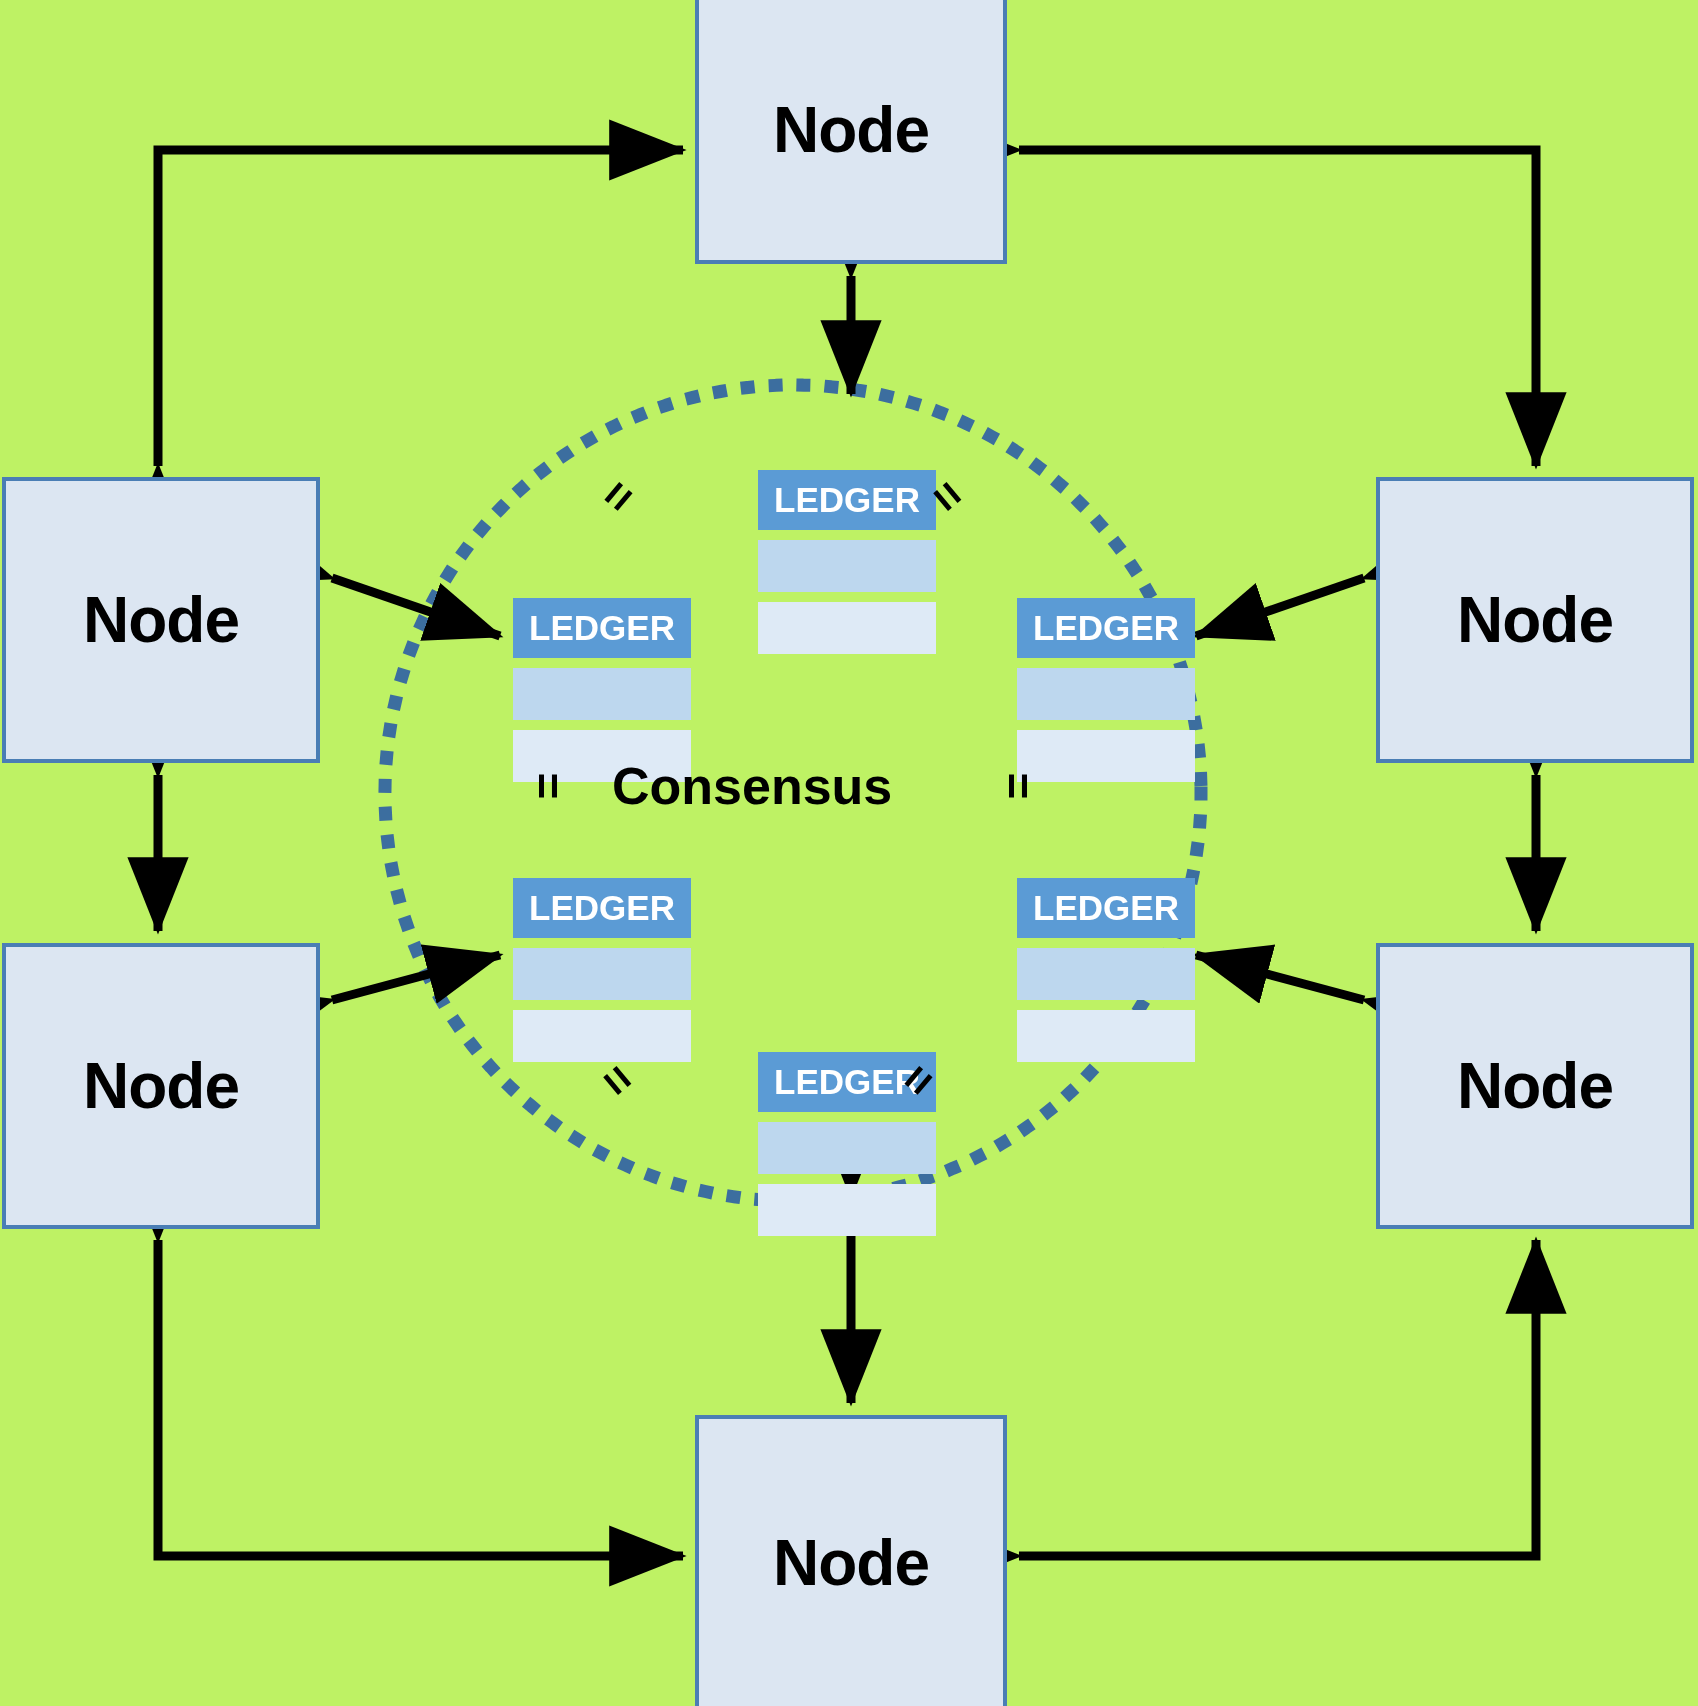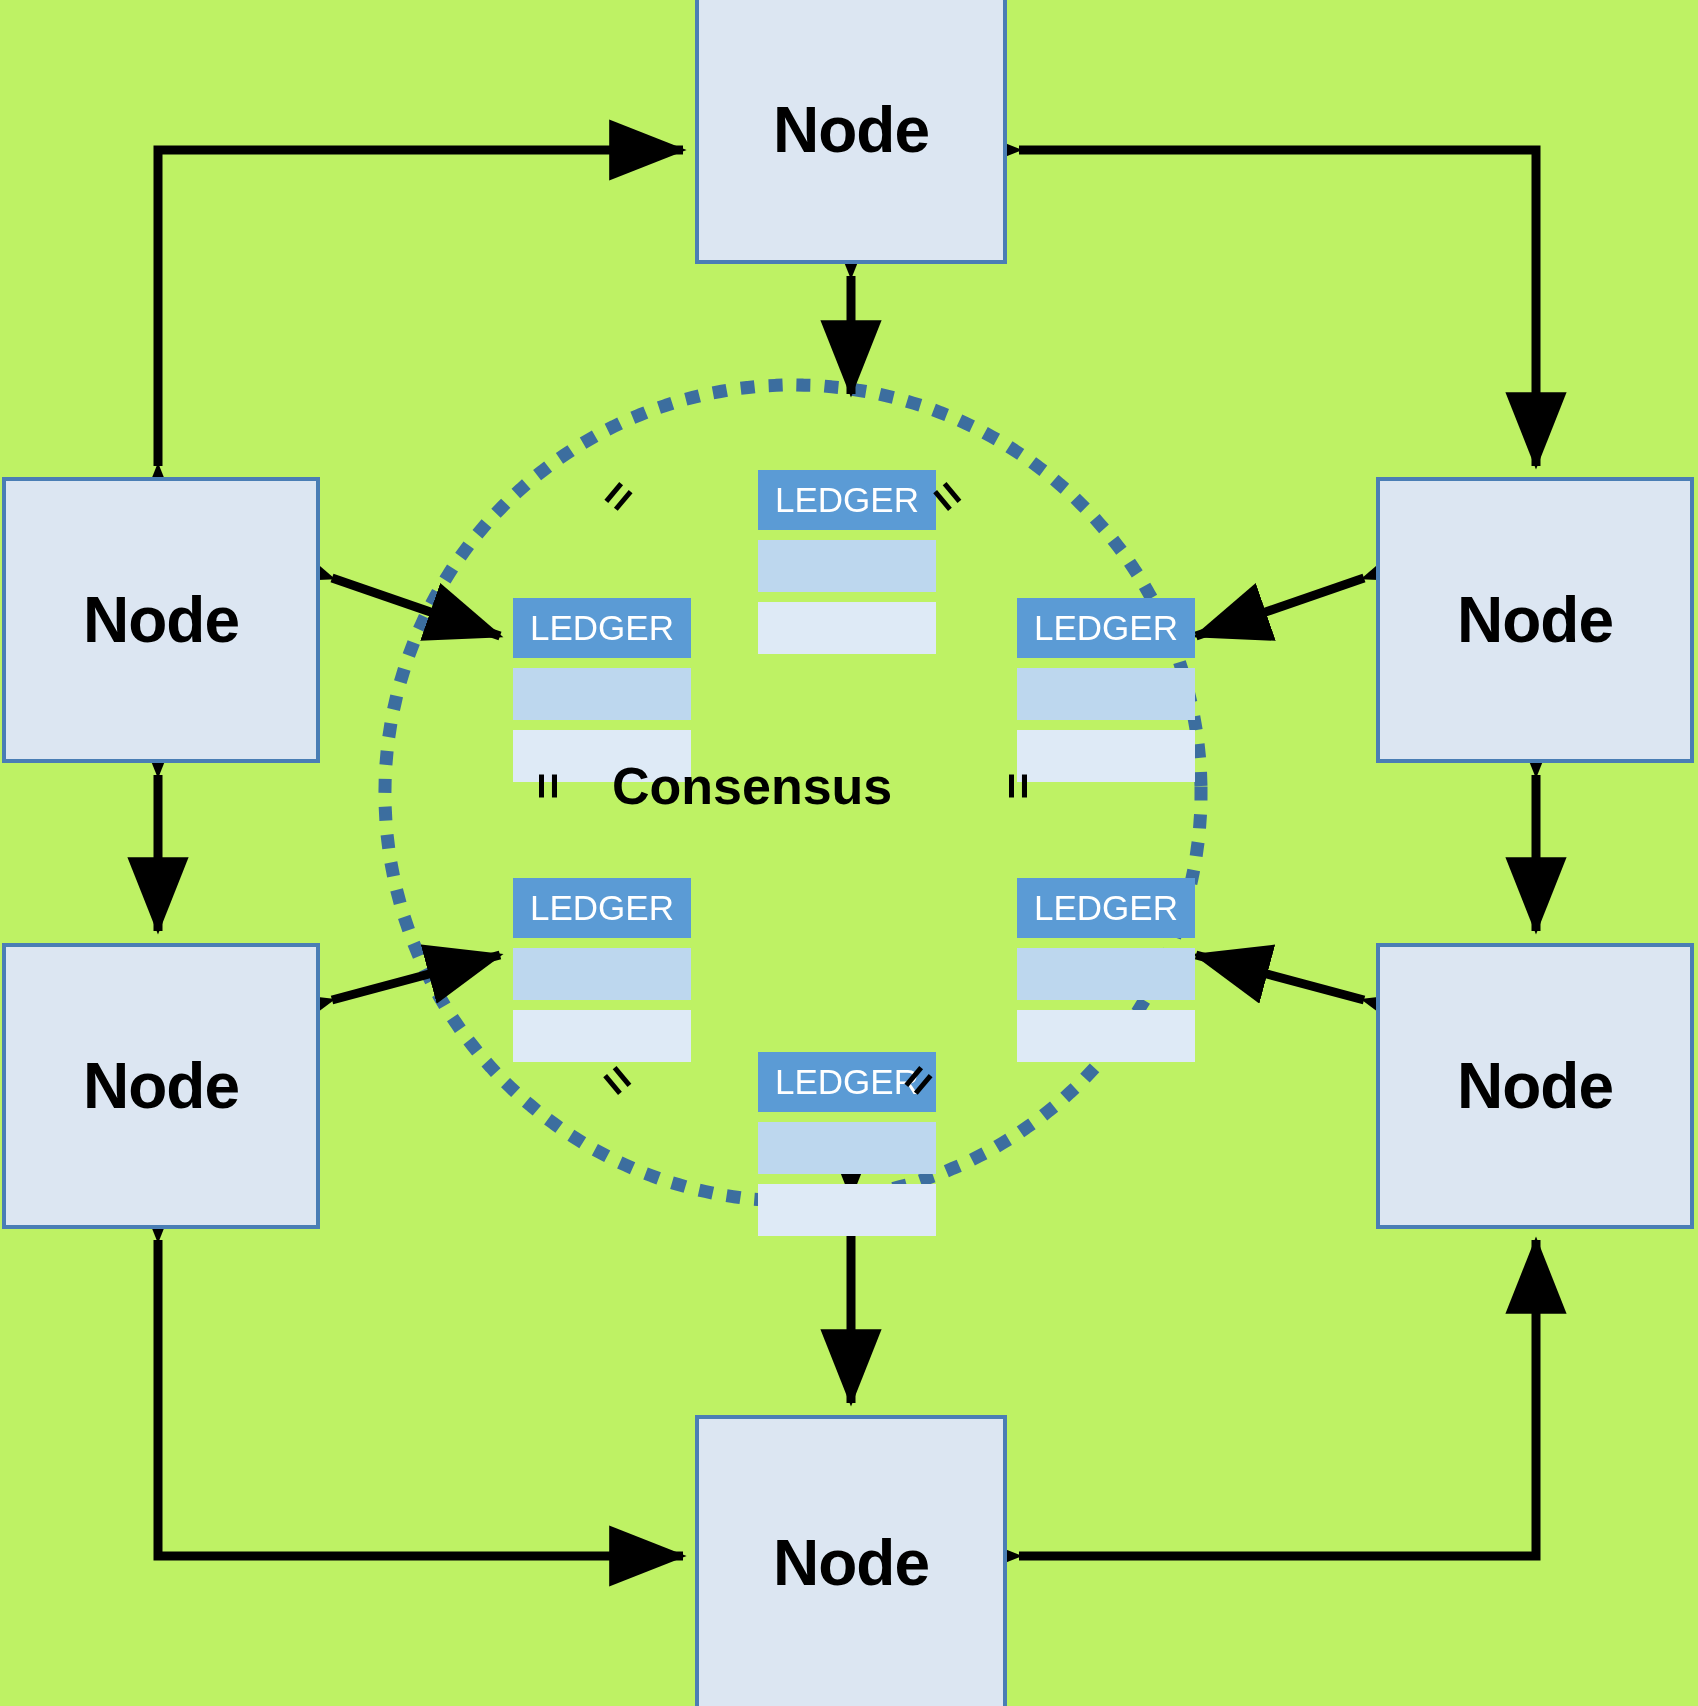--- a/index.html
+++ b/index.html
@@ -48,20 +48,21 @@
   .ledger-head {
     background: #5b9bd5;
     color: #ffffff;
     font-family: "Liberation Sans", sans-serif;
     font-size: 35px;
     letter-spacing: 0px;
     text-align: center;
     height: 60px;
     line-height: 60px;
     box-sizing: border-box;
+    font-weight: bold;
   }
   .ledger-row {
     height: 52px;
     margin-top: 10px;
   }
   .row-mid { background: #bdd7ee; }
   .row-light { background: #deeaf6; }
 
   .consensus {
     position: absolute;

